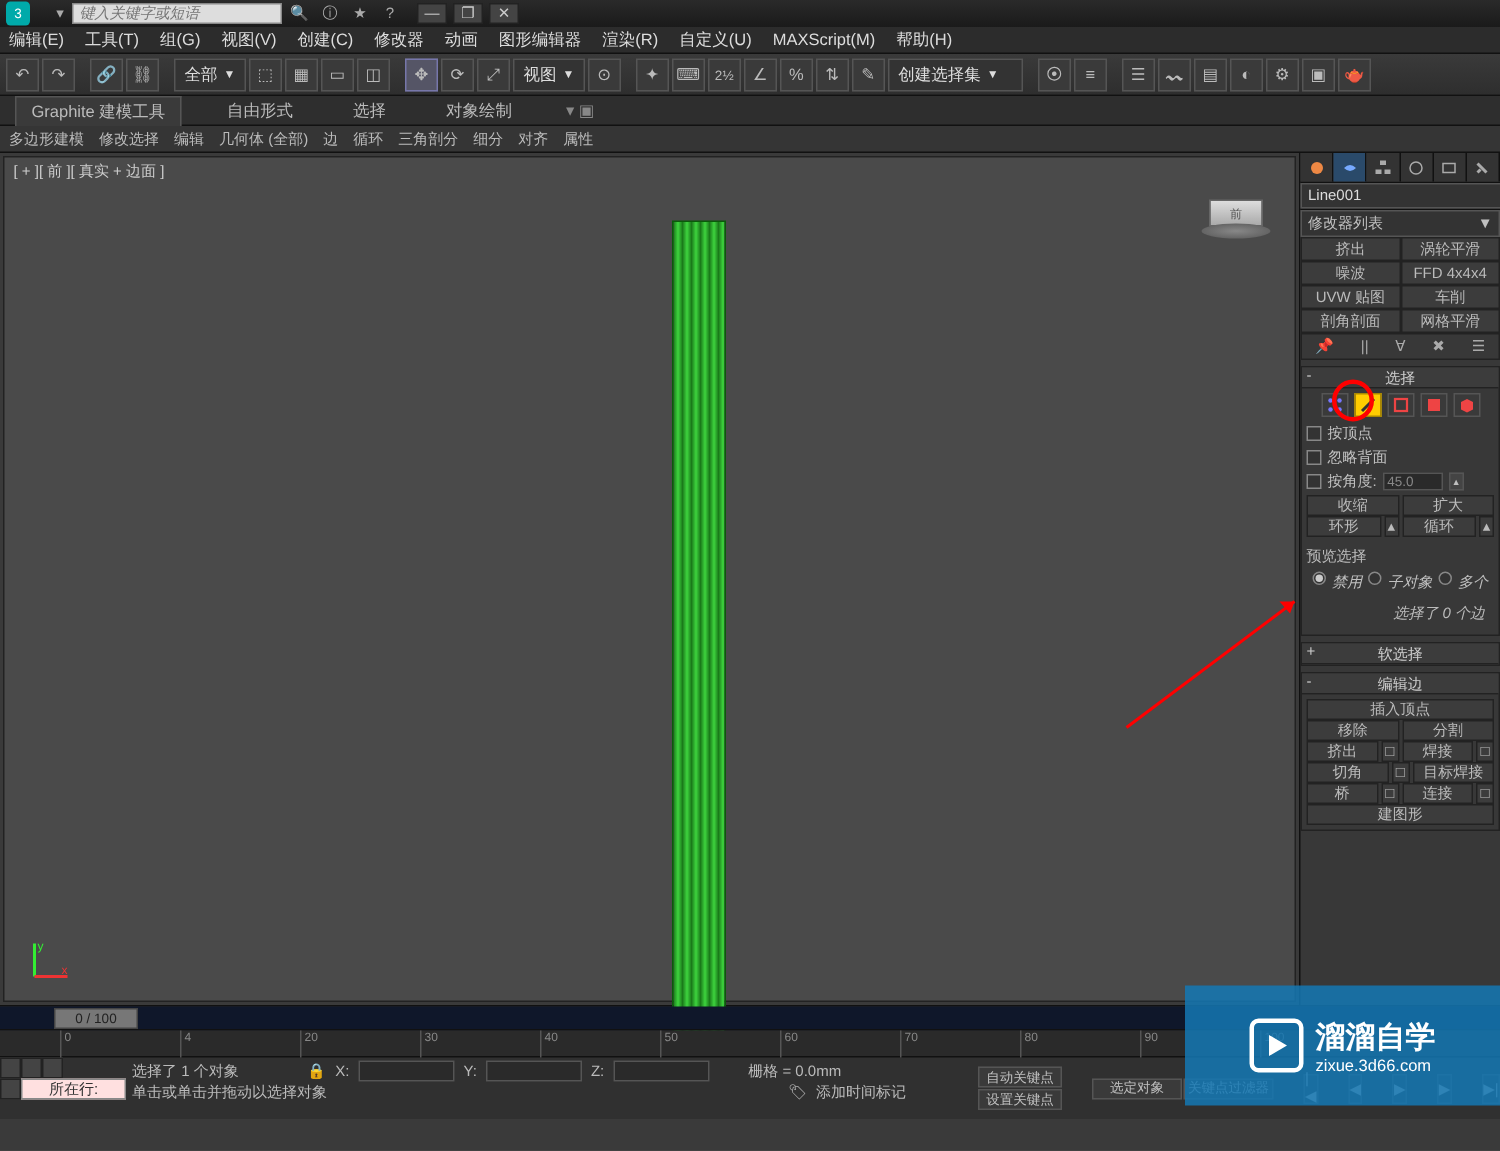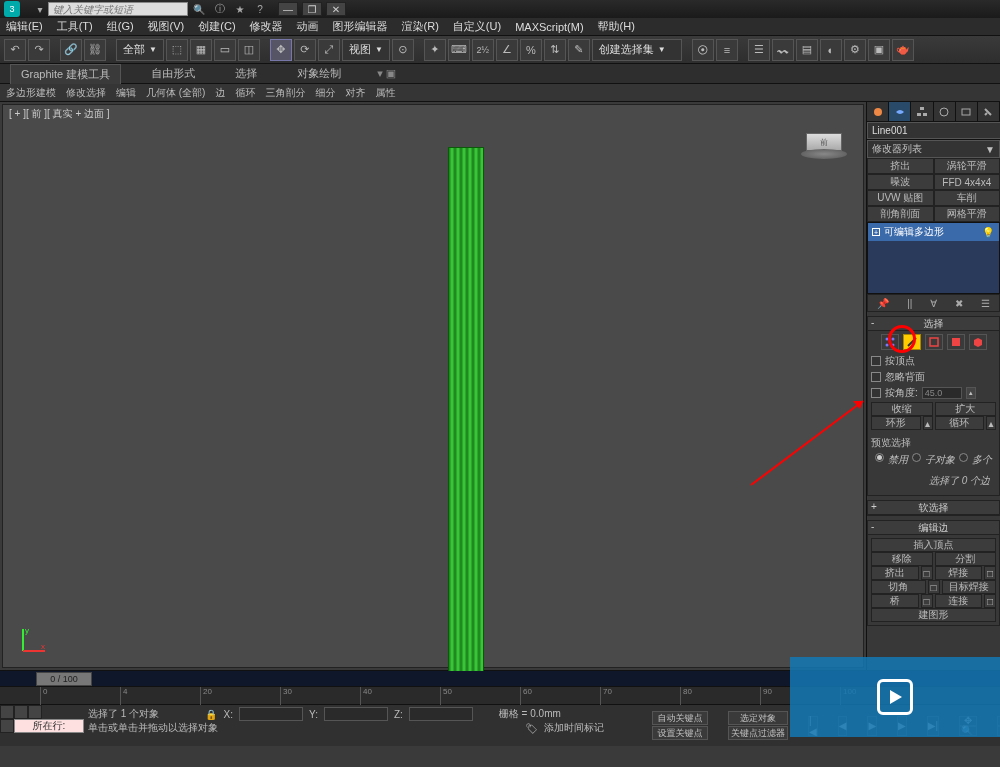--- a/index.html
+++ b/index.html
@@ -287,27 +287,20 @@
     </div>
     <div class="mod-btns">
       <div class="mod-btn">挤出</div>
       <div class="mod-btn">涡轮平滑</div>
       <div class="mod-btn">噪波</div>
       <div class="mod-btn">FFD 4x4x4</div>
       <div class="mod-btn">UVW 贴图</div>
       <div class="mod-btn">车削</div>
       <div class="mod-btn">剖角剖面</div>
       <div class="mod-btn">网格平滑</div>
-    </div>
-    <div class="mod-stack">
-      <div class="item">
-        <span class="plus">+</span>
-        <span>可编辑多边形</span>
-        <span style="margin-left:auto">💡</span>
-      </div>
     </div>
     <div class="stack-toolbar">
       <span>📌</span>
       <span>||</span>
       <span>∀</span>
       <span>✖</span>
       <span>☰</span>
     </div>
 
     <div style="flex:1; overflow:hidden; position:relative;">
@@ -471,21 +464,21 @@
       <span>单击或单击并拖动以选择对象</span>
       <span style="margin-left:auto">🏷</span>
       <span>添加时间标记</span>
     </div>
   </div>
   <div class="status-right">
     <div style="display:flex;flex-direction:column;gap:1px">
       <div class="play-btn" style="height:14px;width:56px;font-size:9px">自动关键点</div>
       <div class="play-btn" style="height:14px;width:56px;font-size:9px">设置关键点</div>
     </div>
-    <div style="display:flex;flex-direction:column;gap:1px">
+    <div style="display:flex;flex-direction:row;gap:1px">
       <div class="play-btn" style="height:14px;width:60px;font-size:9px">选定对象</div>
       <div class="play-btn" style="height:14px;width:60px;font-size:9px">关键点过滤器</div>
     </div>
     <div class="play-btn">|◀</div>
     <div class="play-btn">◀</div>
     <div class="play-btn">▶</div>
     <div class="play-btn">▶</div>
     <div class="play-btn">▶|</div>
     <div style="display:flex;flex-direction:column">
       <div class="play-btn" style="height:10px;width:18px">✥</div>
@@ -497,13 +490,17 @@
     </div>
   </div>
 </div>
 
 <div class="watermark">
   <div class="play">
     <svg width="18" height="18">
         <polygon points="4,2 16,9 4,16" fill="#fff"></polygon>
       </svg>
   </div>
+  <div class="txt">
+    <div class="big">溜溜自学</div>
+    <div class="small">zixue.3d66.com</div>
+  </div>
 </div>
 
 </body></html>

